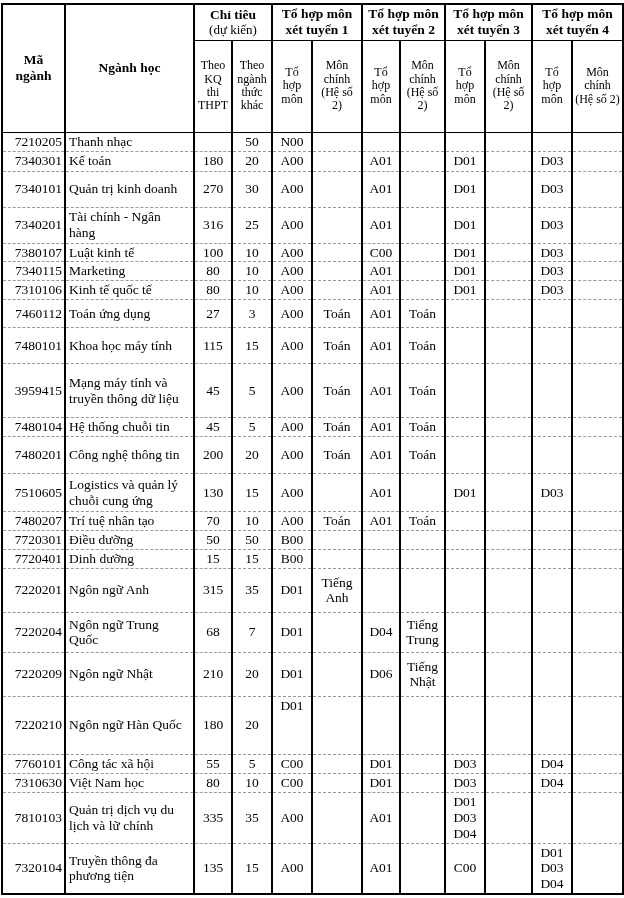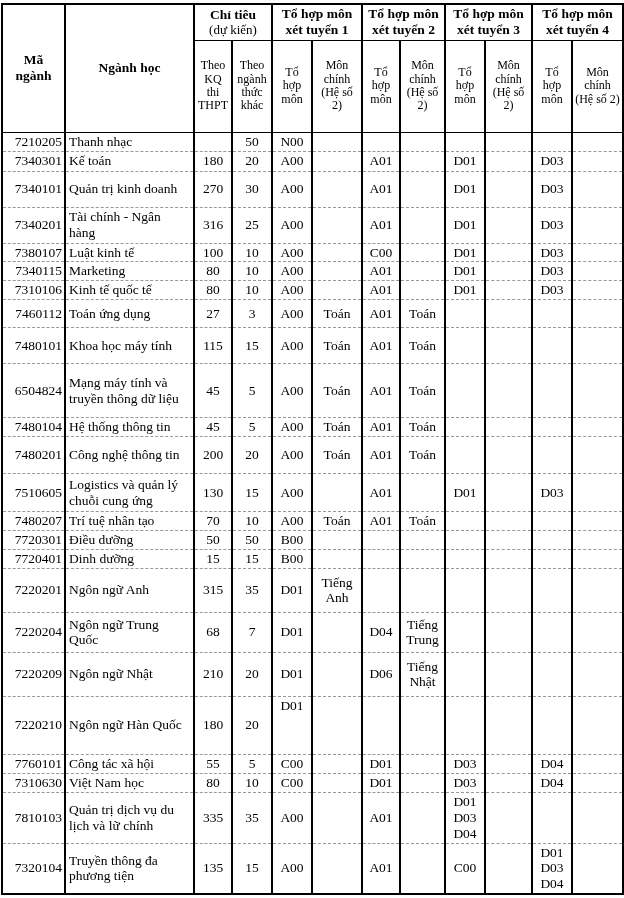--- a/index.html
+++ b/index.html
@@ -218,36 +218,36 @@
         <td class="c-code">A00</td>
         <td class="c-main">Toán</td>
         <td class="c-code">A01</td>
         <td class="c-main">Toán</td>
         <td class="c-code"></td>
         <td class="c-main"></td>
         <td class="c-code"></td>
         <td class="c-main"></td>
       </tr>
       <tr style="height: 54px;">
-        <td class="c-ma">6504824</td>
+        <td class="c-ma">3959415</td>
         <td class="c-nganh">Mạng máy tính và truyền thông dữ liệu</td>
         <td class="c-num">45</td>
         <td class="c-num">5</td>
         <td class="c-code">A00</td>
         <td class="c-main">Toán</td>
         <td class="c-code">A01</td>
         <td class="c-main">Toán</td>
         <td class="c-code"></td>
         <td class="c-main"></td>
         <td class="c-code"></td>
         <td class="c-main"></td>
       </tr>
       <tr style="height: 18px;">
         <td class="c-ma">7480104</td>
-        <td class="c-nganh">Hệ thống thông tin</td>
+        <td class="c-nganh">Hệ thống chuỗi tin</td>
         <td class="c-num">45</td>
         <td class="c-num">5</td>
         <td class="c-code">A00</td>
         <td class="c-main">Toán</td>
         <td class="c-code">A01</td>
         <td class="c-main">Toán</td>
         <td class="c-code"></td>
         <td class="c-main"></td>
         <td class="c-code"></td>
         <td class="c-main"></td>

